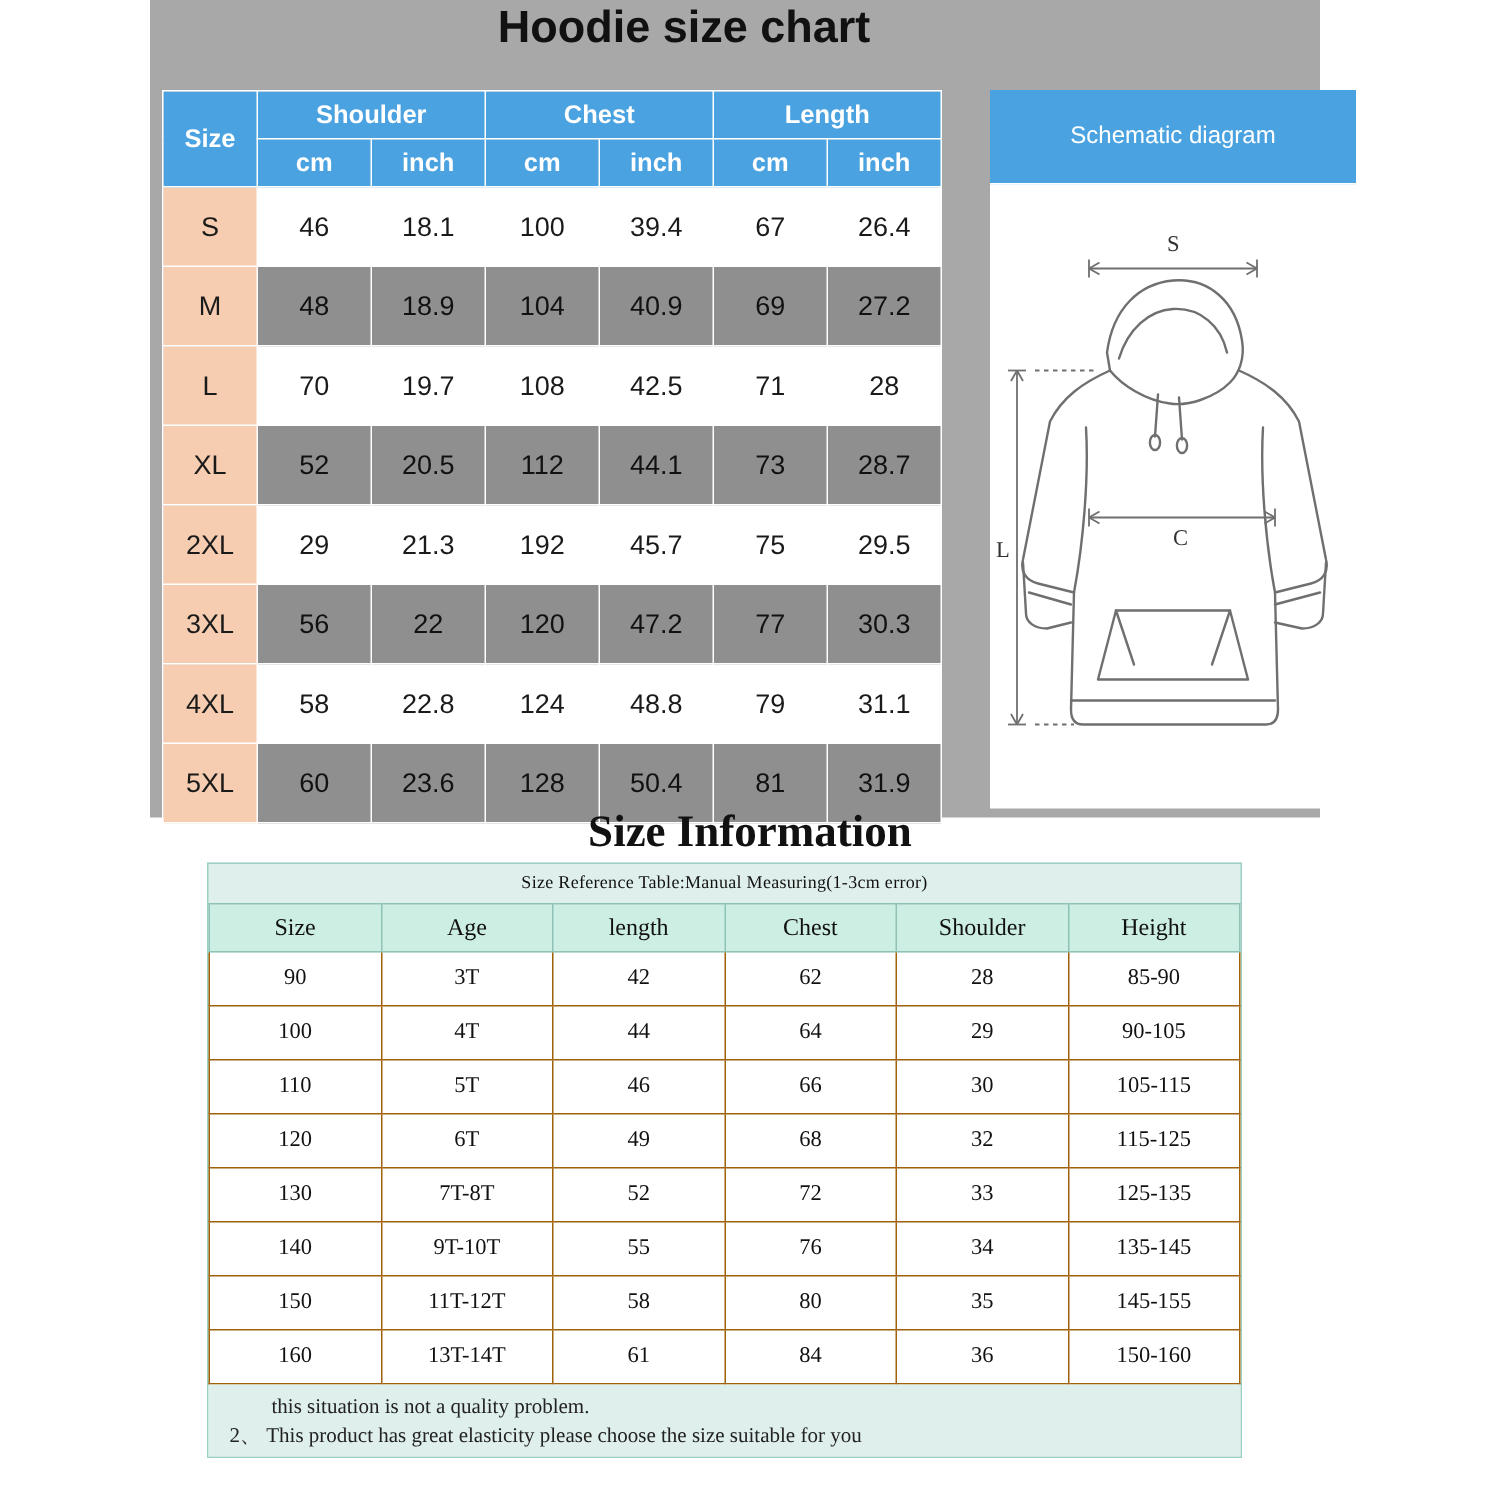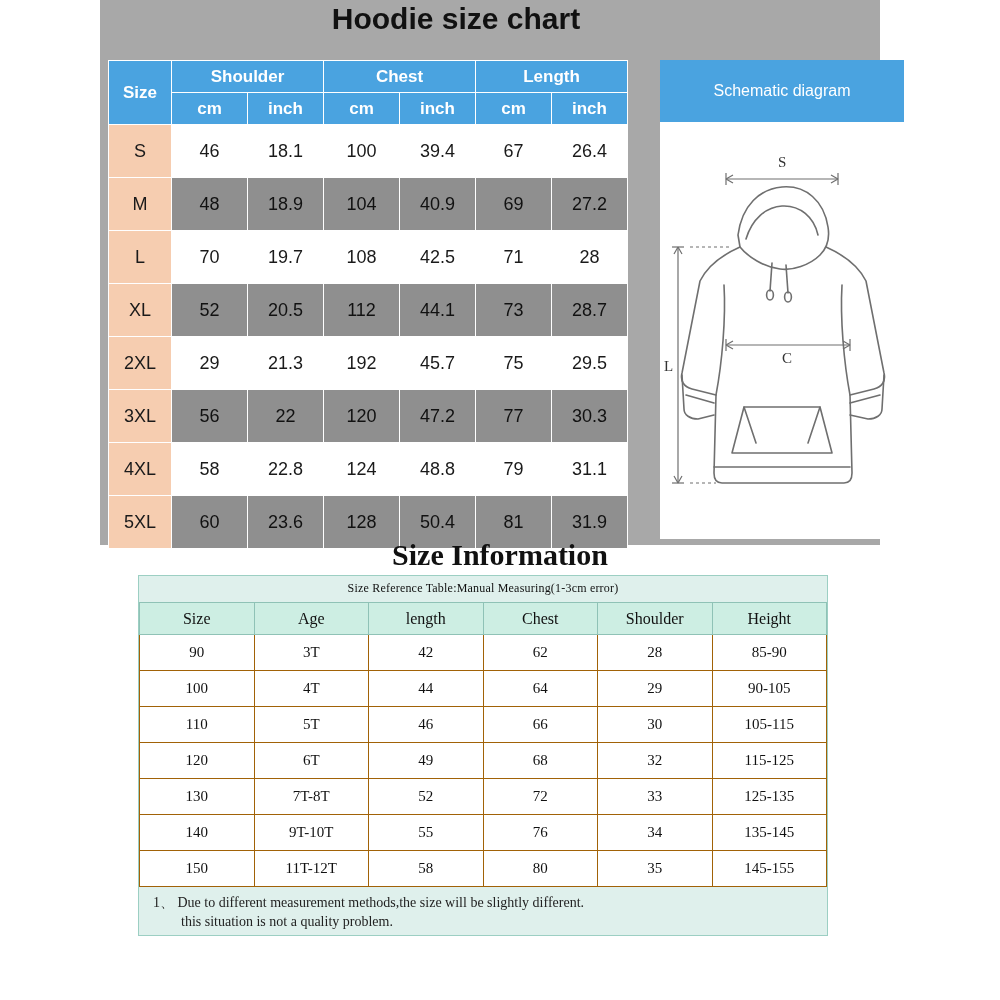--- a/index.html
+++ b/index.html
@@ -410,20 +410,28 @@
         <td>135-145</td>
       </tr>
       <tr>
         <td>150</td>
         <td>11T-12T</td>
         <td>58</td>
         <td>80</td>
         <td>35</td>
         <td>145-155</td>
       </tr>
+      <tr>
+        <td>160</td>
+        <td>13T-14T</td>
+        <td>61</td>
+        <td>84</td>
+        <td>36</td>
+        <td>150-160</td>
+      </tr>
     </tbody>
   </table>
 
   <div class="notes">
-    <div class="note-line">1、 Due to different measurement methods,the size will be slightly different.</div>
     <div class="note-line note-sub">this situation is not a quality problem.</div>
+    <div class="note-line">2、 This product has great elasticity please choose the size suitable for you</div>
   </div>
 </div>
 
 </body></html>

